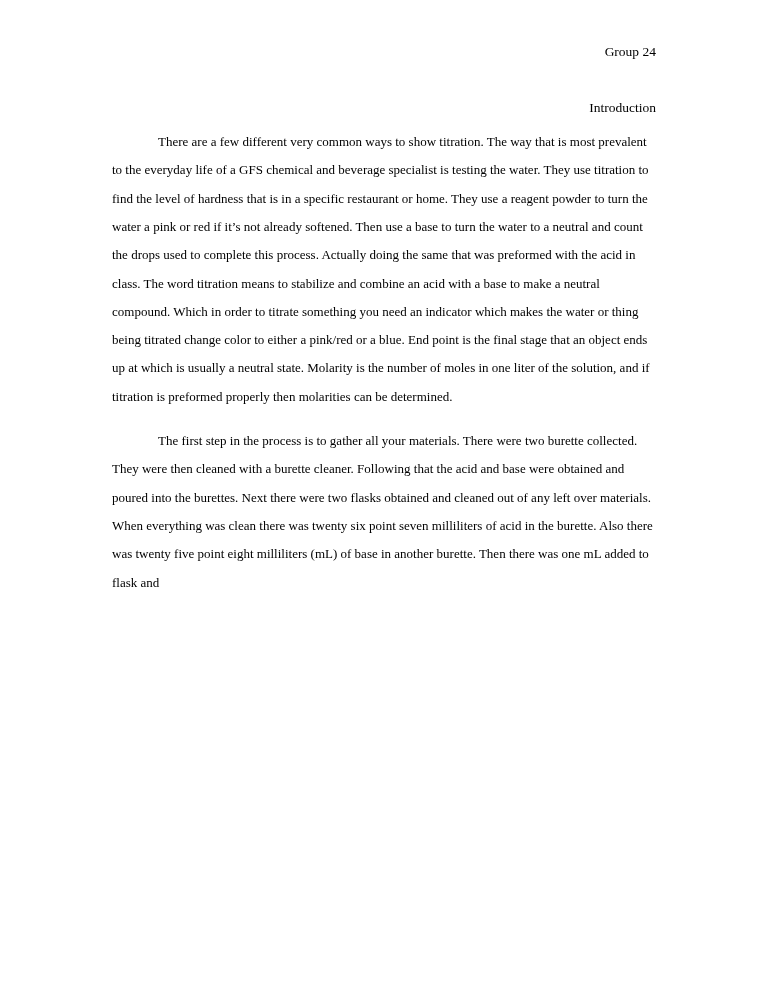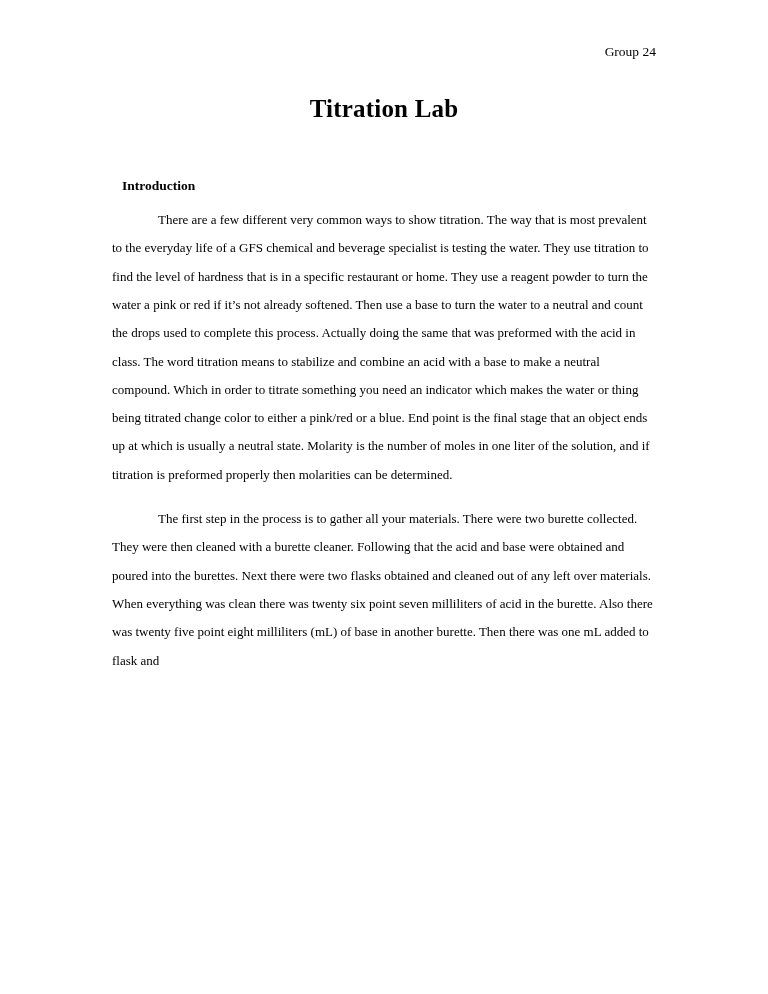--- a/index.html
+++ b/index.html
@@ -34,42 +34,40 @@
     font-size: 25px;
     font-weight: bold;
     line-height: 1.2;
     margin: 0 0 48px 0;
     letter-spacing: 0.2px;
   }
   .section-heading {
     font-size: 13.5px;
     line-height: 2.05;
     margin: 0 0 6px 10px;
-    text-align: left;
-    font-weight: bold;
+    text-align: right;
   }
   .body-para {
     font-size: 13px;
     line-height: 2.18;
     text-align: left;
     margin: 0;
     text-indent: 46px;
   }
   .para-gap {
     height: 16px;
   }
 </style>
 </head>
 <body>
 
 <div class="page">
 
   <div class="header-right">Group 24</div>
 
-  <h1 class="doc-title">Titration Lab</h1>
 
   <div>
     <div class="section-heading">Introduction</div>
     <p class="body-para">There are a few different very common ways to show titration. The way that is most prevalent to the everyday life of a GFS chemical and beverage specialist is testing the water. They use titration to find the level of hardness that is in a specific restaurant or home. They use a reagent powder to turn the water a pink or red if it’s not already softened. Then use a base to turn the water to a neutral and count the drops used to complete this process. Actually doing the same that was preformed with the acid in class. The word titration means to stabilize and combine an acid with a base to make a neutral compound. Which in order to titrate something you need an indicator which makes the water or thing being titrated change color to either a pink/red or a blue. End point is the final stage that an object ends up at which is usually a neutral state. Molarity is the number of moles in one liter of the solution, and if titration is preformed properly then molarities can be determined.</p>
   </div>
 
   <div class="para-gap"></div>
 
   <div>
     <p class="body-para">The first step in the process is to gather all your materials. There were two burette collected. They were then cleaned with a burette cleaner. Following that the acid and base were obtained and poured into the burettes. Next there were two flasks obtained and cleaned out of any left over materials. When everything was clean there was twenty six point seven milliliters of acid in the burette. Also there was twenty five point eight milliliters (mL) of base in another burette. Then there was one mL added to flask and</p>

